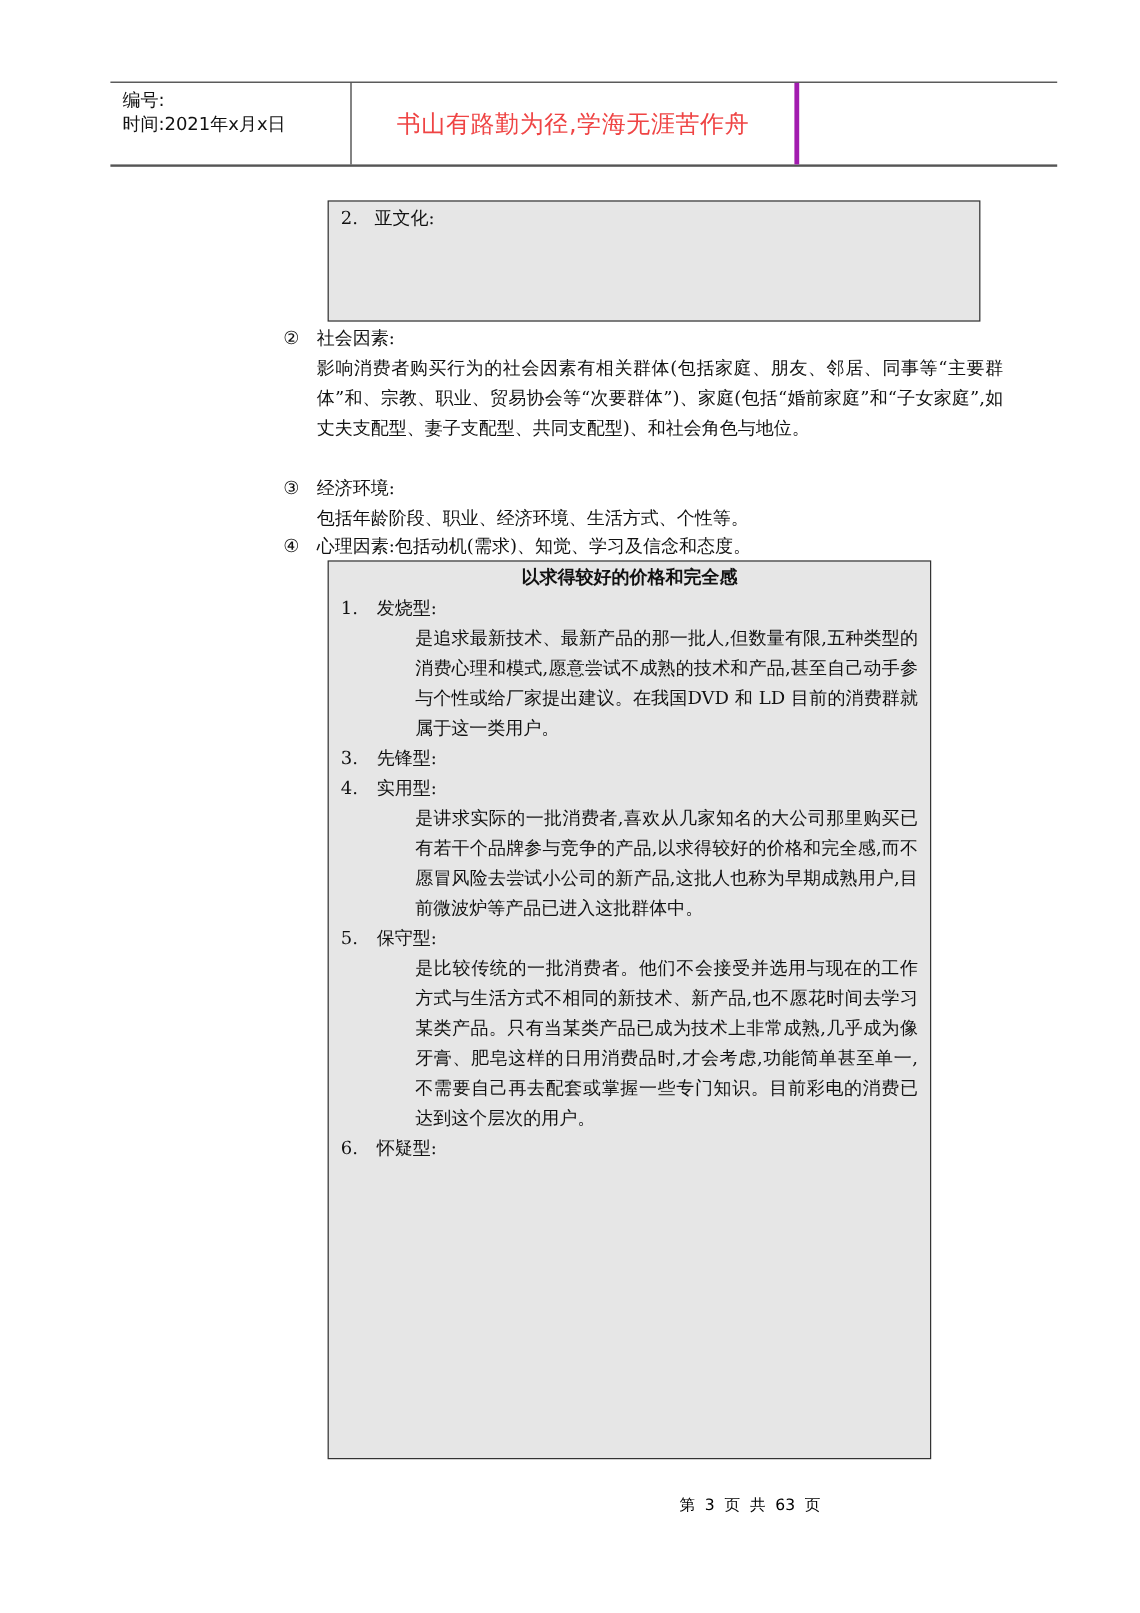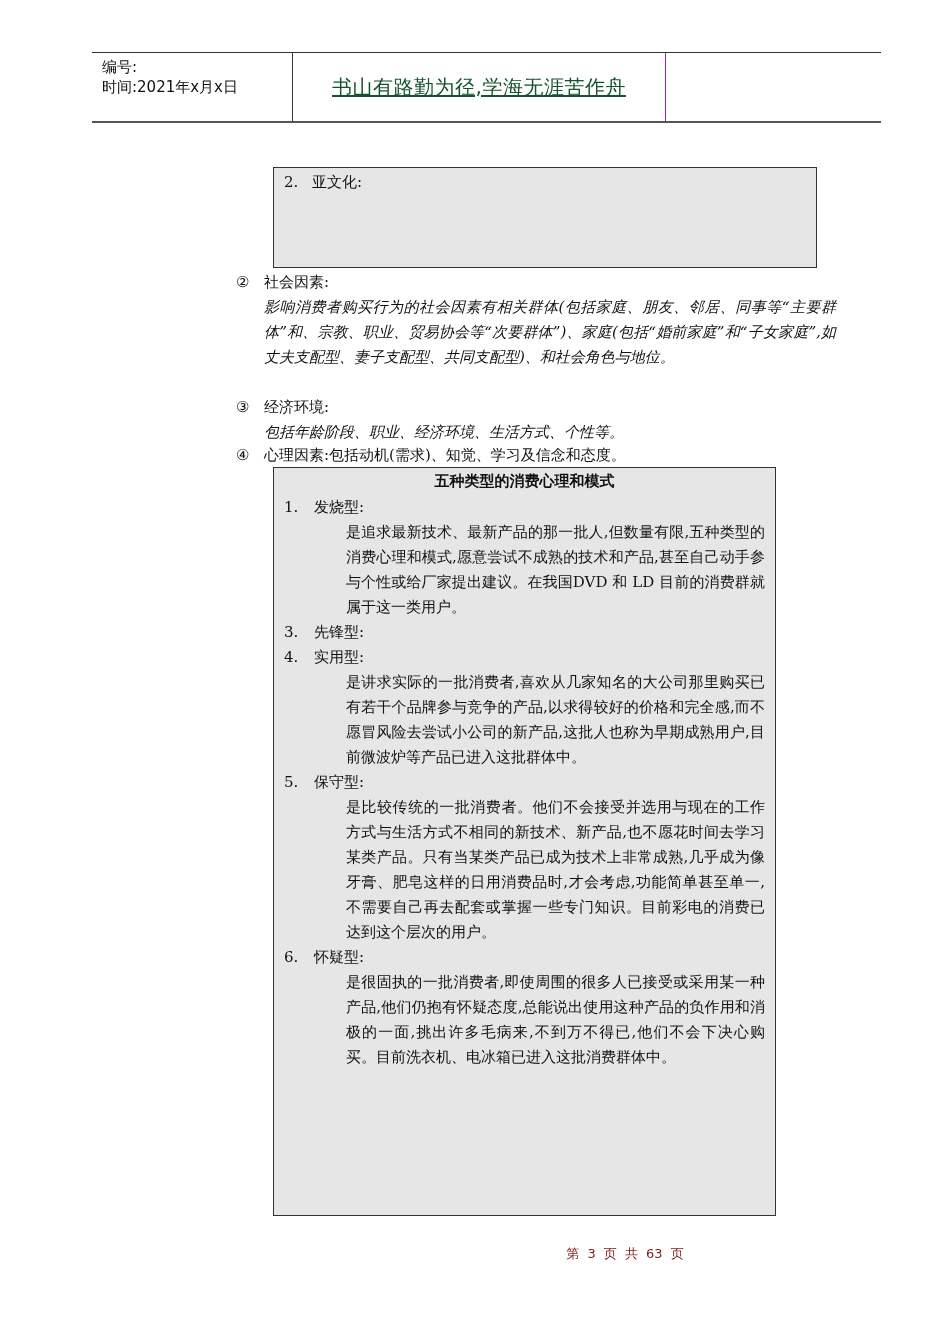--- a/index.html
+++ b/index.html
@@ -1,35 +1,35 @@
 <!DOCTYPE html>
 <html><head>
 <meta charset="utf-8">
 <style>
   html, body { margin: 0; padding: 0; background: #ffffff; }
   body { width: 950px; height: 1344px; position: relative; font-family: "DejaVu Serif", "Liberation Serif", serif; color: #111; overflow: hidden; }
-  .header { position: absolute; left: 92px; top: 52px; width: 789px; height: 68px; border-top: 1px solid #333; border-bottom: 2px solid #555; display: flex; font-family: "DejaVu Sans", "Liberation Sans", sans-serif; }
+  .header { position: absolute; left: 92px; top: 68px; width: 789px; height: 68px; border-top: 1px solid #333; border-bottom: 2px solid #555; display: flex; font-family: "DejaVu Sans", "Liberation Sans", sans-serif; }
   .hcell { height: 100%; box-sizing: border-box; }
   .hcell.left { width: 201px; padding: 4px 0 0 10px; font-size: 15px; line-height: 20px; border-right: 1px solid #333; }
-  .hcell.mid { width: 373px; border-right: 1px solid #a21caf; display: flex; align-items: center; justify-content: center; color: #14532d; font-size: 20px; letter-spacing: 0.5px; text-decoration: underline; }
+  .hcell.mid { width: 373px; border-right: 4px solid #a21caf; display: flex; align-items: center; justify-content: center; color: #ef4444; font-size: 20px; letter-spacing: 0.5px; }
   .hcell.right { flex: 1; display: flex; align-items: center; padding-left: 10px; font-size: 15px; }
   .box { position: absolute; background: #e6e6e6; border: 1.5px solid #333; box-sizing: border-box; font-size: 15px; line-height: 25px; }
   .box1 { left: 273px; top: 167px; width: 544px; height: 101px; padding: 2px 10px 0 10px; }
   .box2 { left: 273px; top: 467px; width: 503px; height: 749px; padding: 0 10px 0 10px; }
   .item-head { display: flex; }
   .item-num { width: 28px; }
   .item-body { padding-left: 36px; text-align: justify; }
   .box2 .item-body { padding-left: 62px; }
   .box2 .item-num { width: 30px; }
   .box-title { text-align: center; font-weight: bold; font-size: 15px; line-height: 27px; }
   .section { position: absolute; left: 236px; width: 600px; font-size: 15px; line-height: 25px; }
   .sec-head { display: flex; }
   .sec-mark { width: 28px; }
-  .sec-body { padding-left: 28px; text-align: justify; font-style: italic; }
-  .footer { position: absolute; top: 1245px; left: 0; width: 950px; text-align: center; font-size: 13px; color: #7f1d1d; padding-left: 300px; box-sizing: border-box; font-family: "DejaVu Sans", "Liberation Sans", sans-serif; word-spacing: 4px; }
+  .sec-body { padding-left: 28px; text-align: justify; }
+  .footer { position: absolute; top: 1245px; left: 0; width: 950px; text-align: center; font-size: 13px; color: #000000; padding-left: 300px; box-sizing: border-box; font-family: "DejaVu Sans", "Liberation Sans", sans-serif; word-spacing: 4px; }
 </style>
 </head>
 <body>
 
 <div class="header">
   <div class="hcell left">
     <div>编号:</div>
     <div>时间:2021年x月x日</div>
   </div>
   <div class="hcell mid">书山有路勤为径,学海无涯苦作舟</div>
@@ -59,21 +59,21 @@
 </div>
 
 <div class="section" style="top:443px;">
   <div class="sec-head">
     <span class="sec-mark">④</span>
     <span>心理因素:包括动机(需求)、知觉、学习及信念和态度。</span>
   </div>
 </div>
 
 <div class="box box2">
-  <div class="box-title">五种类型的消费心理和模式</div>
+  <div class="box-title">以求得较好的价格和完全感</div>
 
   <div>
     <div class="item-head">
       <span class="item-num">1.</span>
       <span>发烧型:</span>
     </div>
     <div class="item-body">是追求最新技术、最新产品的那一批人,但数量有限,五种类型的消费心理和模式,愿意尝试不成熟的技术和产品,甚至自己动手参与个性或给厂家提出建议。在我国DVD 和 LD 目前的消费群就属于这一类用户。</div>
   </div>
 
   <div>
@@ -97,17 +97,16 @@
       <span>保守型:</span>
     </div>
     <div class="item-body">是比较传统的一批消费者。他们不会接受并选用与现在的工作方式与生活方式不相同的新技术、新产品,也不愿花时间去学习某类产品。只有当某类产品已成为技术上非常成熟,几乎成为像牙膏、肥皂这样的日用消费品时,才会考虑,功能简单甚至单一,不需要自己再去配套或掌握一些专门知识。目前彩电的消费已达到这个层次的用户。</div>
   </div>
 
   <div>
     <div class="item-head">
       <span class="item-num">6.</span>
       <span>怀疑型:</span>
     </div>
-    <div class="item-body">是很固执的一批消费者,即使周围的很多人已接受或采用某一种产品,他们仍抱有怀疑态度,总能说出使用这种产品的负作用和消极的一面,挑出许多毛病来,不到万不得已,他们不会下决心购买。目前洗衣机、电冰箱已进入这批消费群体中。</div>
   </div>
 </div>
 
 <div class="footer">第 3 页 共 63 页</div>
 
 </body></html>

